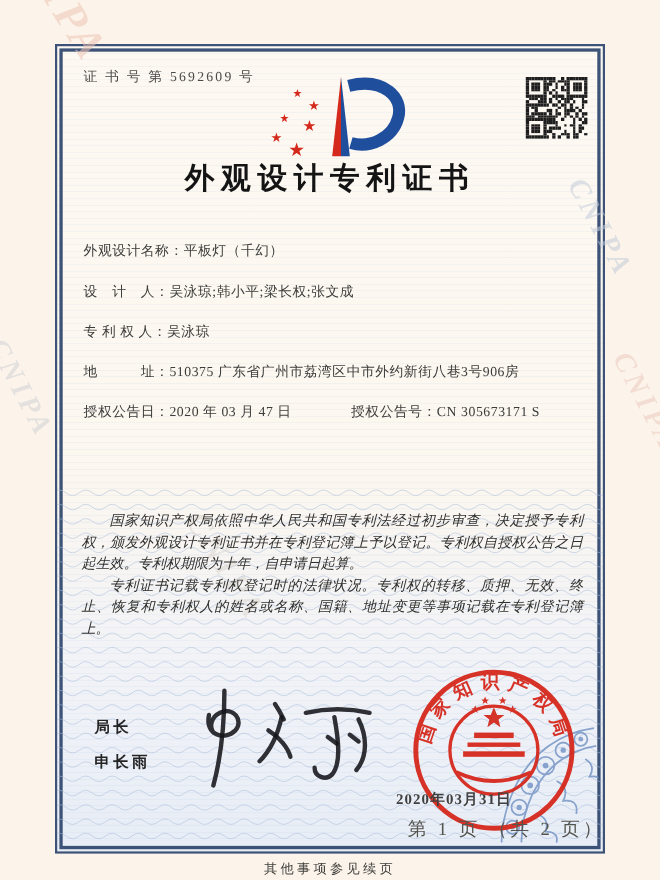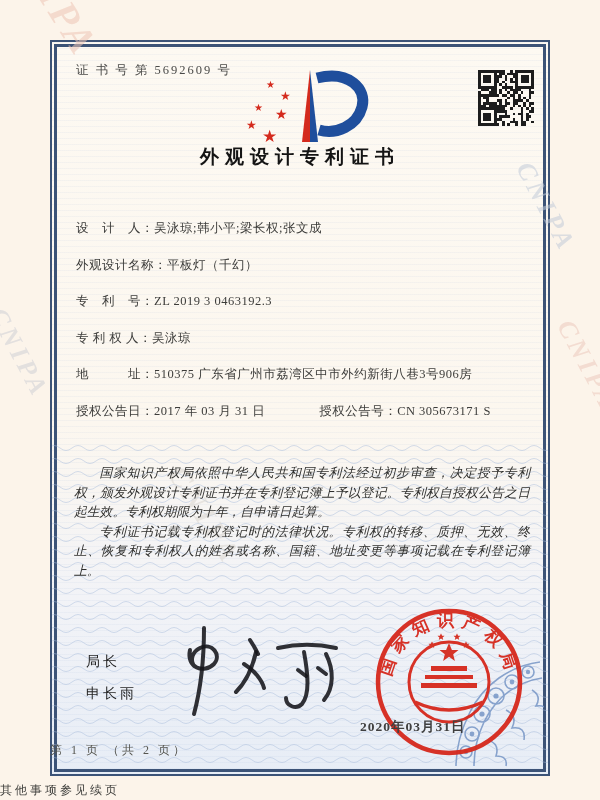--- a/index.html
+++ b/index.html
@@ -45,50 +45,50 @@
 
   .qr{
     position:absolute;left:428px;top:38px;width:56px;height:56px;
     display:grid;grid-template-columns:repeat(21,1fr);grid-template-rows:repeat(21,1fr);
   }
   .qr i{display:block;}
   .qr i.on{background:#1d1d1d;}
 
   .title{
     position:absolute;left:0;top:112px;width:100%;text-align:center;
-    font-size:19px;font-weight:bold;color:#141414;letter-spacing:6px;
+    font-size:27px;font-weight:bold;color:#141414;letter-spacing:6px;
   }
 
   .fields{position:absolute;left:26px;top:188px;right:22px;font-size:12.5px;color:#3c3c3a;}
   .frow{height:36.5px;letter-spacing:.5px;white-space:nowrap;}
   .frow .lab{color:#3c3c3a;}
   .grant-no-pair{margin-left:54px;}
 
   .paras{
     position:absolute;left:24px;top:432px;right:20px;
     font-size:12.8px;line-height:19.5px;color:#2f2f2d;text-align:justify;font-style:italic;
   }
   .paras p{margin:0;text-indent:2em;}
 
-  .signer{position:absolute;left:36px;top:614px;font-size:14px;font-weight:400;color:#242424;letter-spacing:3px;line-height:32px;}
+  .signer{position:absolute;left:36px;top:614px;font-size:14px;font-weight:700;color:#242424;letter-spacing:3px;line-height:32px;}
   .sig{position:absolute;left:110px;top:590px;width:210px;height:105px;}
   .sig path{fill:none;stroke:#15151a;stroke-width:4;stroke-linecap:round;stroke-linejoin:round;opacity:.88;}
 
   .seal{position:absolute;left:315px;top:568px;width:170px;height:170px;opacity:.95;}
   .seal-date{
     position:absolute;left:310px;top:686px;font-size:13.5px;font-weight:bold;color:#404040;
     letter-spacing:1px;white-space:nowrap;
   }
 
   .footer-page{
-    position:absolute;left:0;top:710px;width:100%;text-align:left;
-    font-size:12px;color:#55554f;letter-spacing:3px;
+    position:absolute;left:0;top:710px;width:100%;text-align:right;
+    font-size:17px;color:#55554f;letter-spacing:3px;
   }
   .cont-note{
-    position:absolute;left:0;top:782px;width:100%;text-align:left;z-index:3;
+    position:absolute;left:0;top:782px;width:100%;text-align:center;z-index:3;
     font-size:12px;color:#3f3f3c;letter-spacing:3px;
   }
 </style>
 </head>
 <body>
 
 <div class="page">
 
   <div class="frame">
     <div class="frame-inner-line"></div>
@@ -606,27 +606,26 @@
         <i class="on"></i>
         <i class="on"></i>
         <i></i>
         <i></i>
         <i></i>
       </div>
 
     <div class="title">外观设计专利证书</div>
 
     <div class="fields">
+      <div class="frow"><span class="lab">外观设计名称：</span><span>平板灯（千幻）</span></div>
       <div class="frow"><span class="lab">设　计　人：</span><span>吴泳琼;韩小平;梁长权;张文成</span></div>
-      <div class="frow"><span class="lab">外观设计名称：</span><span>平板灯（千幻）</span></div>
-      <div class="frow"><span class="lab">专　利　号：</span><span>ZL 2019 3 0463192.3</span></div>
       <div class="frow"><span class="lab">专 利 权 人：</span><span>吴泳琼</span></div>
       <div class="frow"><span class="lab">地　　　址：</span><span>510375 广东省广州市荔湾区中市外约新街八巷3号906房</span></div>
       <div class="frow">
-        <span class="lab">授权公告日：</span><span>2017 年 03 月 31 日</span><span class="grant-no-pair"><span class="lab">授权公告号：</span><span>CN 305673171 S</span></span>
+        <span class="lab">授权公告日：</span><span>2020 年 03 月 47 日</span><span class="grant-no-pair"><span class="lab">授权公告号：</span><span>CN 305673171 S</span></span>
       </div>
     </div>
 
     <div class="paras">
       <p>国家知识产权局依照中华人民共和国专利法经过初步审查，决定授予专利权，颁发外观设计专利证书并在专利登记簿上予以登记。专利权自授权公告之日起生效。专利权期限为十年，自申请日起算。</p>
       <p>专利证书记载专利权登记时的法律状况。专利权的转移、质押、无效、终止、恢复和专利权人的姓名或名称、国籍、地址变更等事项记载在专利登记簿上。</p>
     </div>
 
     <div class="signer">
       <div>局长</div>

